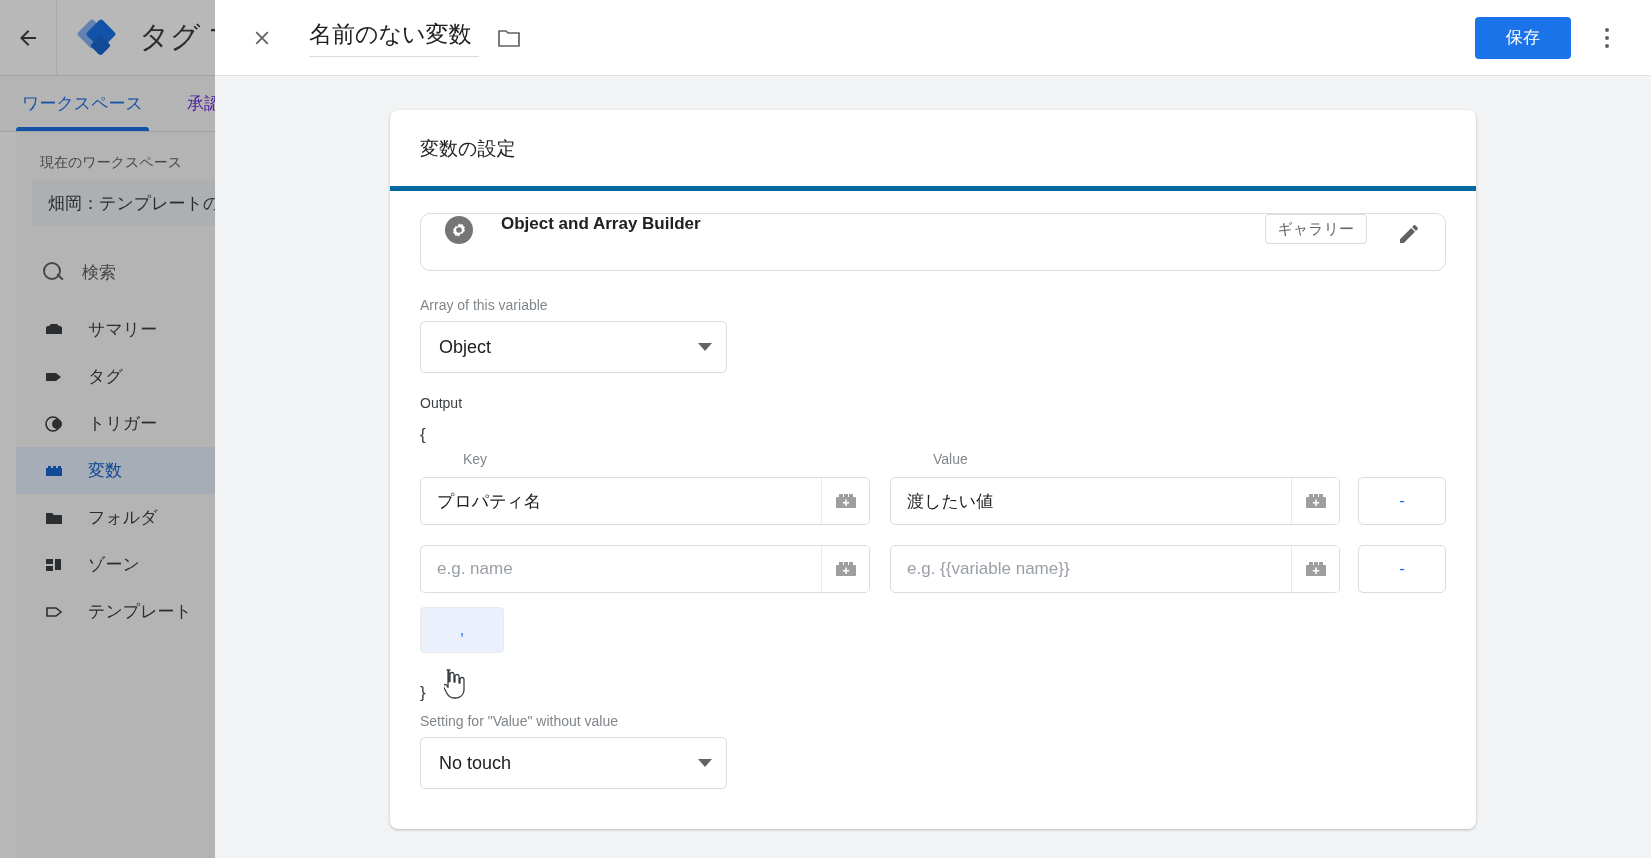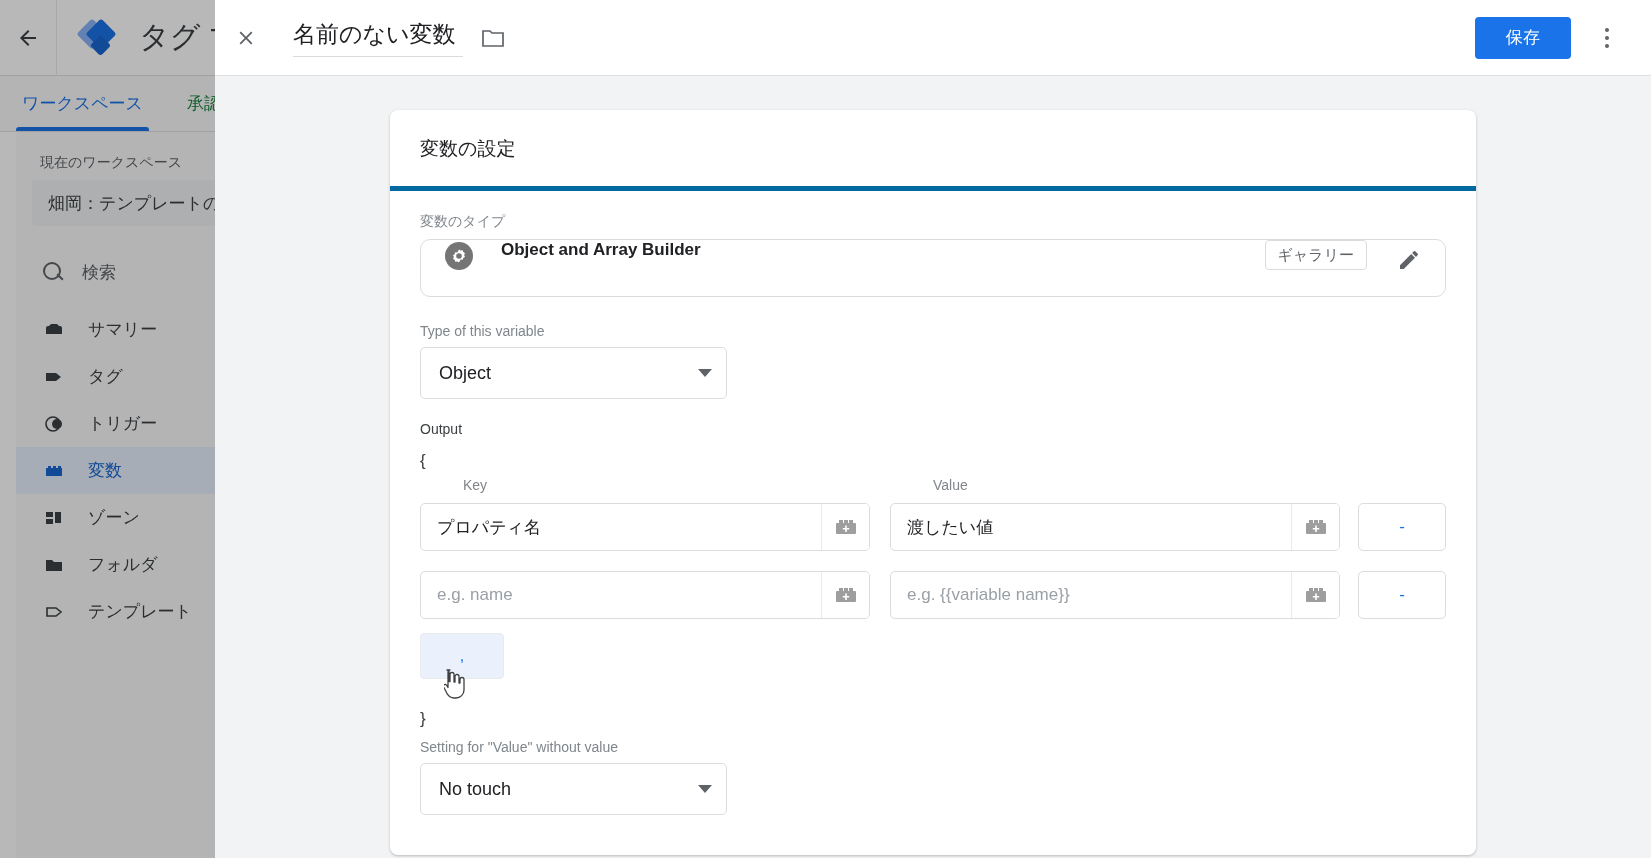--- a/index.html
+++ b/index.html
@@ -58,21 +58,21 @@
   .bg-tabs {
     position: absolute; left: 0; top: 76px;
     width: 1651px; height: 56px;
     background: #fafafa;
     border-bottom: 1px solid #e0e0e0;
     display: flex; align-items: stretch;
   }
   .bg-tab {
     padding: 0 22px;
     display: flex; align-items: center;
-    font-size: 17px; color: #15803d;
+    font-size: 17px; color: #6d28d9;
     position: relative;
     white-space: nowrap;
   }
   .bg-tab.active { color: #1a73e8; }
   .bg-tab.active::after {
     content: ""; position: absolute; left: 16px; right: 16px; bottom: 0;
     height: 4px; background: #1a73e8; border-radius: 3px 3px 0 0;
   }
 
   .bg-sidebar {
@@ -131,21 +131,21 @@
     position: absolute; left: 215px; top: 0;
     width: 1436px; height: 858px;
     background: #f1f3f4;
     z-index: 50;
     overflow: hidden;
   }
   .modal-header {
     height: 76px; background:#fff;
     border-bottom: 1px solid #e0e0e0;
     display: flex; align-items: center;
-    padding: 0 22px 0 14px;
+    padding: 0 22px 0 30px;
   }
   .close-x {
     width: 34px; height: 34px;
     display:flex; align-items:center; justify-content:center;
     color:#5f6368; font-size: 26px; font-weight: 300;
     cursor: pointer;
   }
   .title-wrap {
     margin-left: 30px;
     display: flex; align-items: center; gap: 18px;
@@ -365,34 +365,34 @@
             <rect x="6" y="7" width="3" height="3" fill="#1967d2"></rect>
             <rect x="11" y="7" width="3" height="3" fill="#1967d2"></rect>
             <rect x="16" y="7" width="3" height="3" fill="#1967d2"></rect>
           </svg>
         </span>
         <span>変数</span>
       </div>
       <div class="nav-item">
         <span class="nav-ico">
           <svg width="24" height="24" viewBox="0 0 24 24">
+              <path d="M4 7h6l2 2h8v9H4z" fill="#3c4043"></path>
+            </svg>
+        </span>
+        <span>フォルダ</span>
+      </div>
+      <div class="nav-item">
+        <span class="nav-ico">
+          <svg width="24" height="24" viewBox="0 0 24 24">
             <rect x="4" y="6" width="7" height="5" fill="#3c4043"></rect>
             <rect x="13" y="6" width="6" height="11" fill="#3c4043"></rect>
             <rect x="4" y="13" width="7" height="5" fill="#3c4043"></rect>
           </svg>
         </span>
         <span>ゾーン</span>
-      </div>
-      <div class="nav-item">
-        <span class="nav-ico">
-          <svg width="24" height="24" viewBox="0 0 24 24">
-              <path d="M4 7h6l2 2h8v9H4z" fill="#3c4043"></path>
-            </svg>
-        </span>
-        <span>フォルダ</span>
       </div>
       <div class="nav-item">
         <span class="nav-ico">
           <svg width="24" height="24" viewBox="0 0 24 24">
               <path d="M5 8h9l5 4-5 4H5z" fill="none" stroke="#3c4043" stroke-width="1.6"></path>
             </svg>
         </span>
         <span>テンプレート</span>
       </div>
     </div>
@@ -426,21 +426,20 @@
     </div>
   </div>
 
   <div class="modal-body">
     <div class="card">
 
       <div class="card-title">変数の設定</div>
 
       <div class="card-inner">
 
-        <div class="field-label">変数のタイプ</div>
 
         <div class="type-box">
           <span class="gear-ico">
             <svg width="32" height="32" viewBox="0 0 32 32">
               <circle cx="16" cy="16" r="14" fill="#757575"></circle>
               <path d="M16 9.5l1.7 1.1 2-.4.6 1.9 1.7 1.1-.9 1.8.9 1.8-1.7 1.1-.6 1.9-2-.4L16 22.5l-1.7-1.1-2 .4-.6-1.9-1.7-1.1.9-1.8-.9-1.8 1.7-1.1.6-1.9 2 .4z" fill="#fff"></path>
               <circle cx="16" cy="16" r="2.8" fill="#757575"></circle>
             </svg>
           </span>
           <span class="type-name">Object and Array Builder</span>
@@ -448,21 +447,21 @@
           <span class="gallery-chip">ギャラリー</span>
           <span class="pencil-btn">
             <svg width="24" height="24" viewBox="0 0 24 24">
               <path d="M3 17.2V21h3.8L18 9.8 14.2 6 3 17.2zM20.7 7.1a1 1 0 000-1.4l-2.4-2.4a1 1 0 00-1.4 0l-1.8 1.8L19 8.9l1.7-1.8z" fill="#5f6368"></path>
             </svg>
           </span>
         </div>
 
         <div class="sub-block">
 
-          <div class="field-label">Type of this variable</div>
+          <div class="field-label">Array of this variable</div>
           <div class="select-box">
             <span class="select-val">Object</span>
             <span class="caret"></span>
           </div>
 
           <div class="field-label dark" style="margin-top:22px;">Output</div>
           <div class="mono-brace">{</div>
 
           <div class="kv-head">
             <div class="kh">Key</div>

